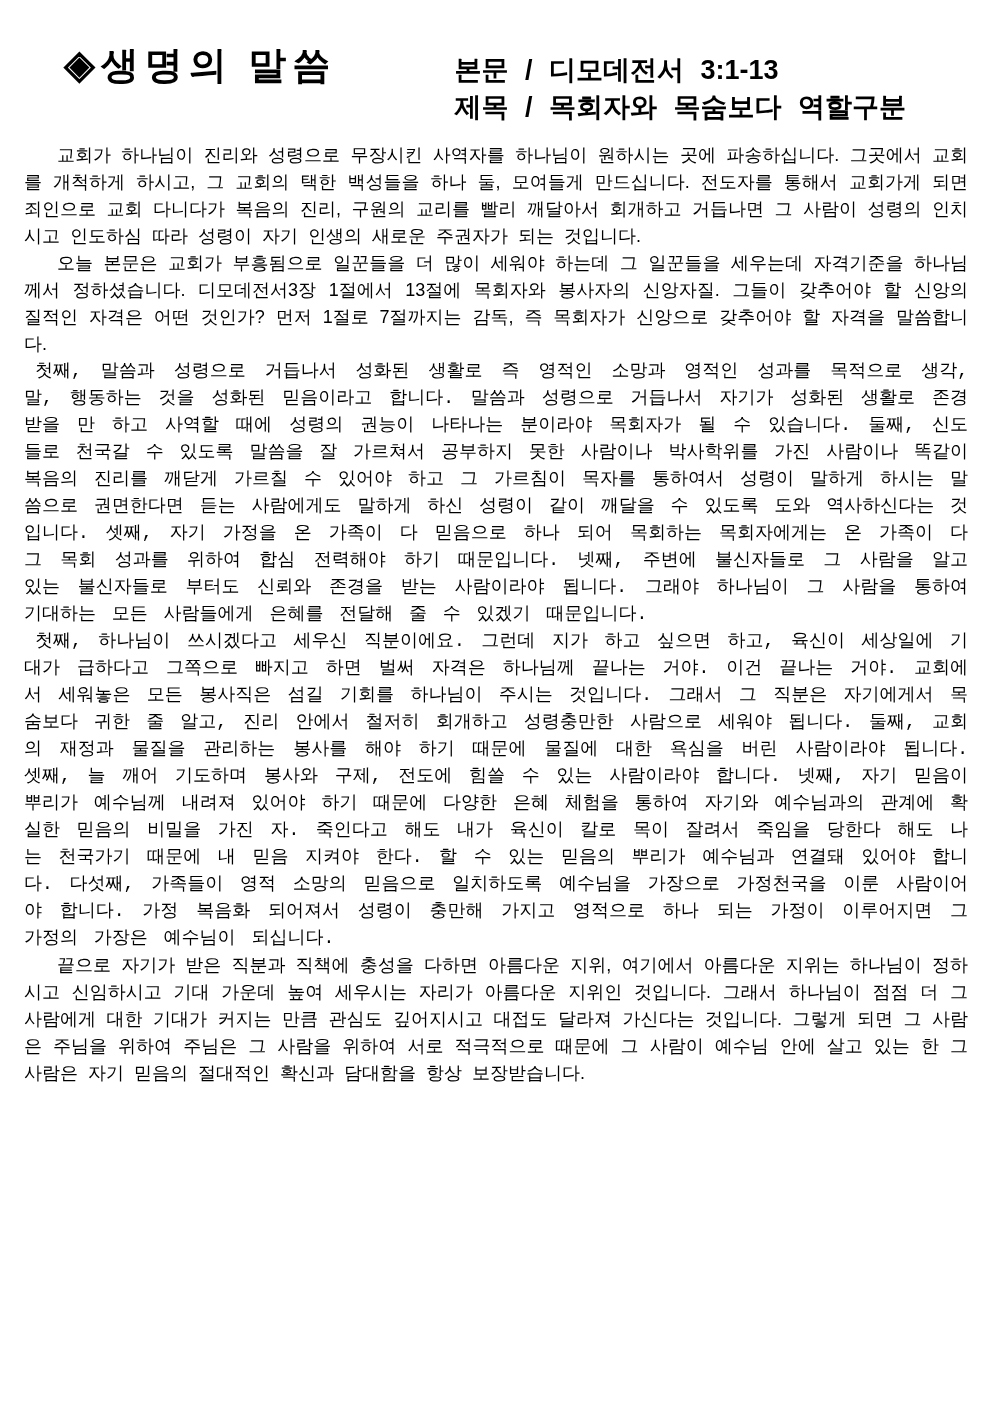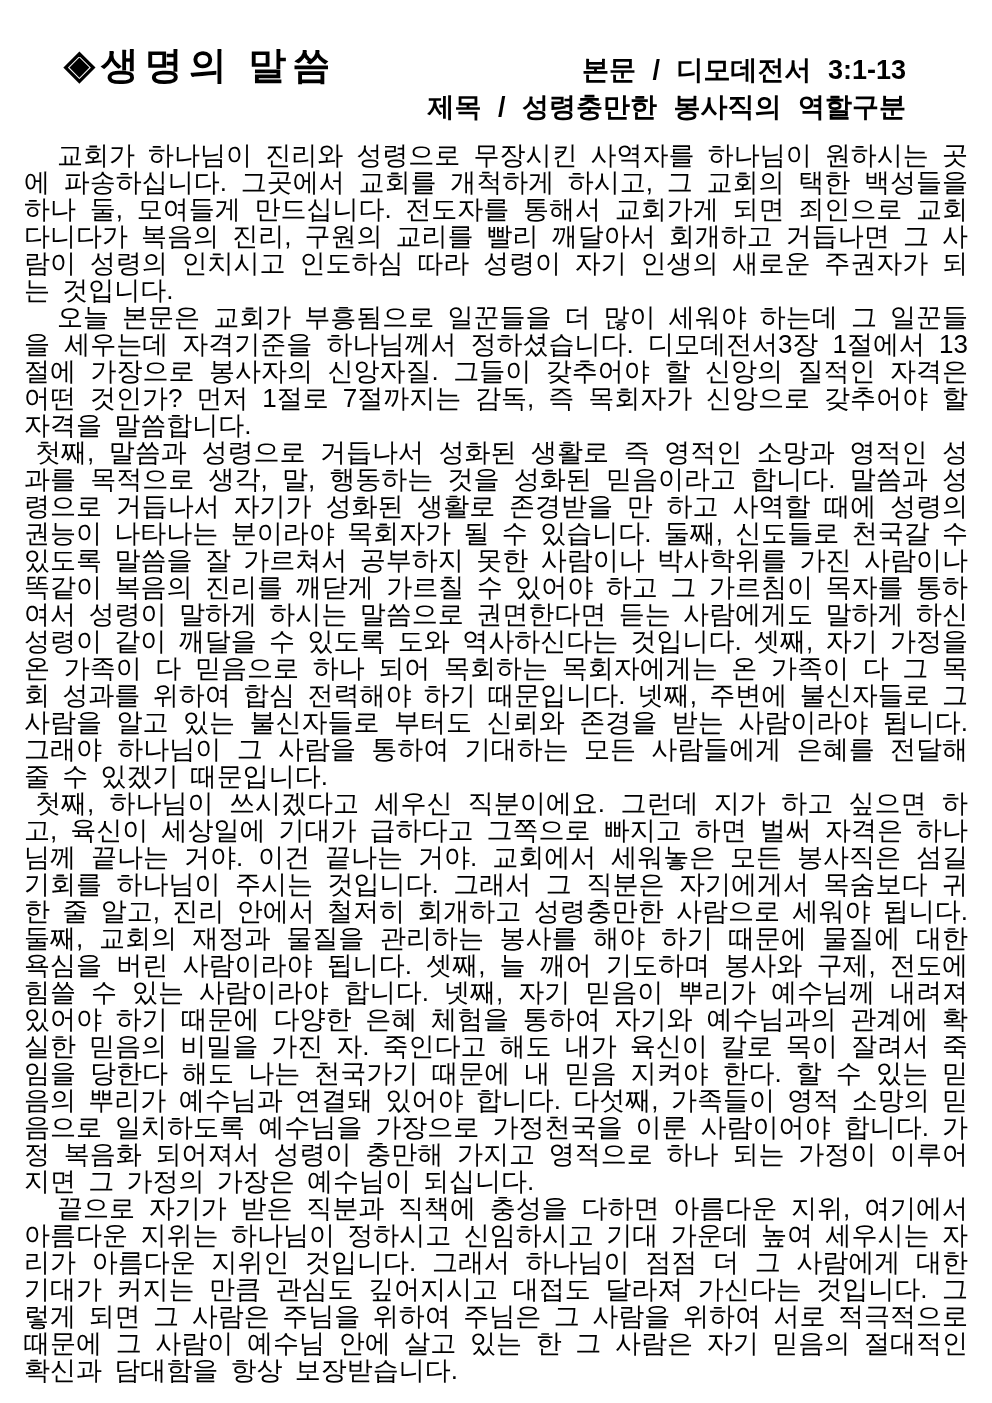--- a/index.html
+++ b/index.html
@@ -32,62 +32,62 @@
   }
   .doc-title .diamond {
     font-size: 40px;
     margin-right: 6px;
     letter-spacing: 0;
   }
   .doc-refs {
     position: absolute;
     right: 86px;
     top: 52px;
-    text-align: right;
+    text-align: left;
     font-weight: bold;
     font-size: 27px;
     line-height: 37px;
     word-spacing: 9px;
     white-space: nowrap;
   }
   
   .doc-body {
     position: absolute;
     left: 24px;
     right: 24px;
     top: 142px;
-    font-size: 26px;
+    font-size: 18px;
     line-height: 27px;
     text-align: justify;
     word-break: break-all;
     word-spacing: 5px;
   }
   .doc-body p {
     margin: 0;
     padding: 0;
   }
   .indent-wide  { text-indent: 33px; }
-  .indent-narrow{ text-indent: 11px; }
+  .indent-narrow{ text-indent: 11px; font-family: Liberation Mono, monospace; }
 </style>
 </head>
 <body>
 
 <div class="page">
 
   <div class="doc-title">
     <span class="diamond">◈</span>
     <span>생명의 말씀</span>
   </div>
 
   <div class="doc-refs">
     <div>본문 / 디모데전서 3:1-13</div>
-    <div>제목 / 성령충만한 봉사직의 역할구분</div>
+    <div>제목 / 목회자와 목숨보다 역할구분</div>
   </div>
 
   <div class="doc-body">
     <p class="indent-wide">교회가 하나님이 진리와 성령으로 무장시킨 사역자를 하나님이 원하시는 곳에 파송하십니다. 그곳에서 교회를 개척하게 하시고, 그 교회의 택한 백성들을 하나 둘, 모여들게 만드십니다. 전도자를 통해서 교회가게 되면 죄인으로 교회 다니다가 복음의 진리, 구원의 교리를 빨리 깨달아서 회개하고 거듭나면 그 사람이 성령의 인치시고 인도하심 따라 성령이 자기 인생의 새로운 주권자가 되는 것입니다.</p>
-    <p class="indent-wide">오늘 본문은 교회가 부흥됨으로 일꾼들을 더 많이 세워야 하는데 그 일꾼들을 세우는데 자격기준을 하나님께서 정하셨습니다. 디모데전서3장 1절에서 13절에 가장으로 봉사자의 신앙자질. 그들이 갖추어야 할 신앙의 질적인 자격은 어떤 것인가? 먼저 1절로 7절까지는 감독, 즉 목회자가 신앙으로 갖추어야 할 자격을 말씀합니다.</p>
+    <p class="indent-wide">오늘 본문은 교회가 부흥됨으로 일꾼들을 더 많이 세워야 하는데 그 일꾼들을 세우는데 자격기준을 하나님께서 정하셨습니다. 디모데전서3장 1절에서 13절에 목회자와 봉사자의 신앙자질. 그들이 갖추어야 할 신앙의 질적인 자격은 어떤 것인가? 먼저 1절로 7절까지는 감독, 즉 목회자가 신앙으로 갖추어야 할 자격을 말씀합니다.</p>
     <p class="indent-narrow">첫째, 말씀과 성령으로 거듭나서 성화된 생활로 즉 영적인 소망과 영적인 성과를 목적으로 생각, 말, 행동하는 것을 성화된 믿음이라고 합니다. 말씀과 성령으로 거듭나서 자기가 성화된 생활로 존경받을 만 하고 사역할 때에 성령의 권능이 나타나는 분이라야 목회자가 될 수 있습니다. 둘째, 신도들로 천국갈 수 있도록 말씀을 잘 가르쳐서 공부하지 못한 사람이나 박사학위를 가진 사람이나 똑같이 복음의 진리를 깨닫게 가르칠 수 있어야 하고 그 가르침이 목자를 통하여서 성령이 말하게 하시는 말씀으로 권면한다면 듣는 사람에게도 말하게 하신 성령이 같이 깨달을 수 있도록 도와 역사하신다는 것입니다. 셋째, 자기 가정을 온 가족이 다 믿음으로 하나 되어 목회하는 목회자에게는 온 가족이 다 그 목회 성과를 위하여 합심 전력해야 하기 때문입니다. 넷째, 주변에 불신자들로 그 사람을 알고 있는 불신자들로 부터도 신뢰와 존경을 받는 사람이라야 됩니다. 그래야 하나님이 그 사람을 통하여 기대하는 모든 사람들에게 은혜를 전달해 줄 수 있겠기 때문입니다.</p>
     <p class="indent-narrow">첫째, 하나님이 쓰시겠다고 세우신 직분이에요. 그런데 지가 하고 싶으면 하고, 육신이 세상일에 기대가 급하다고 그쪽으로 빠지고 하면 벌써 자격은 하나님께 끝나는 거야. 이건 끝나는 거야. 교회에서 세워놓은 모든 봉사직은 섬길 기회를 하나님이 주시는 것입니다. 그래서 그 직분은 자기에게서 목숨보다 귀한 줄 알고, 진리 안에서 철저히 회개하고 성령충만한 사람으로 세워야 됩니다. 둘째, 교회의 재정과 물질을 관리하는 봉사를 해야 하기 때문에 물질에 대한 욕심을 버린 사람이라야 됩니다. 셋째, 늘 깨어 기도하며 봉사와 구제, 전도에 힘쓸 수 있는 사람이라야 합니다. 넷째, 자기 믿음이 뿌리가 예수님께 내려져 있어야 하기 때문에 다양한 은혜 체험을 통하여 자기와 예수님과의 관계에 확실한 믿음의 비밀을 가진 자. 죽인다고 해도 내가 육신이 칼로 목이 잘려서 죽임을 당한다 해도 나는 천국가기 때문에 내 믿음 지켜야 한다. 할 수 있는 믿음의 뿌리가 예수님과 연결돼 있어야 합니다. 다섯째, 가족들이 영적 소망의 믿음으로 일치하도록 예수님을 가장으로 가정천국을 이룬 사람이어야 합니다. 가정 복음화 되어져서 성령이 충만해 가지고 영적으로 하나 되는 가정이 이루어지면 그 가정의 가장은 예수님이 되십니다.</p>
     <p class="indent-wide">끝으로 자기가 받은 직분과 직책에 충성을 다하면 아름다운 지위, 여기에서 아름다운 지위는 하나님이 정하시고 신임하시고 기대 가운데 높여 세우시는 자리가 아름다운 지위인 것입니다. 그래서 하나님이 점점 더 그 사람에게 대한 기대가 커지는 만큼 관심도 깊어지시고 대접도 달라져 가신다는 것입니다. 그렇게 되면 그 사람은 주님을 위하여 주님은 그 사람을 위하여 서로 적극적으로 때문에 그 사람이 예수님 안에 살고 있는 한 그 사람은 자기 믿음의 절대적인 확신과 담대함을 항상 보장받습니다.</p>
   </div>
 
 </div>
 
 </body></html>

